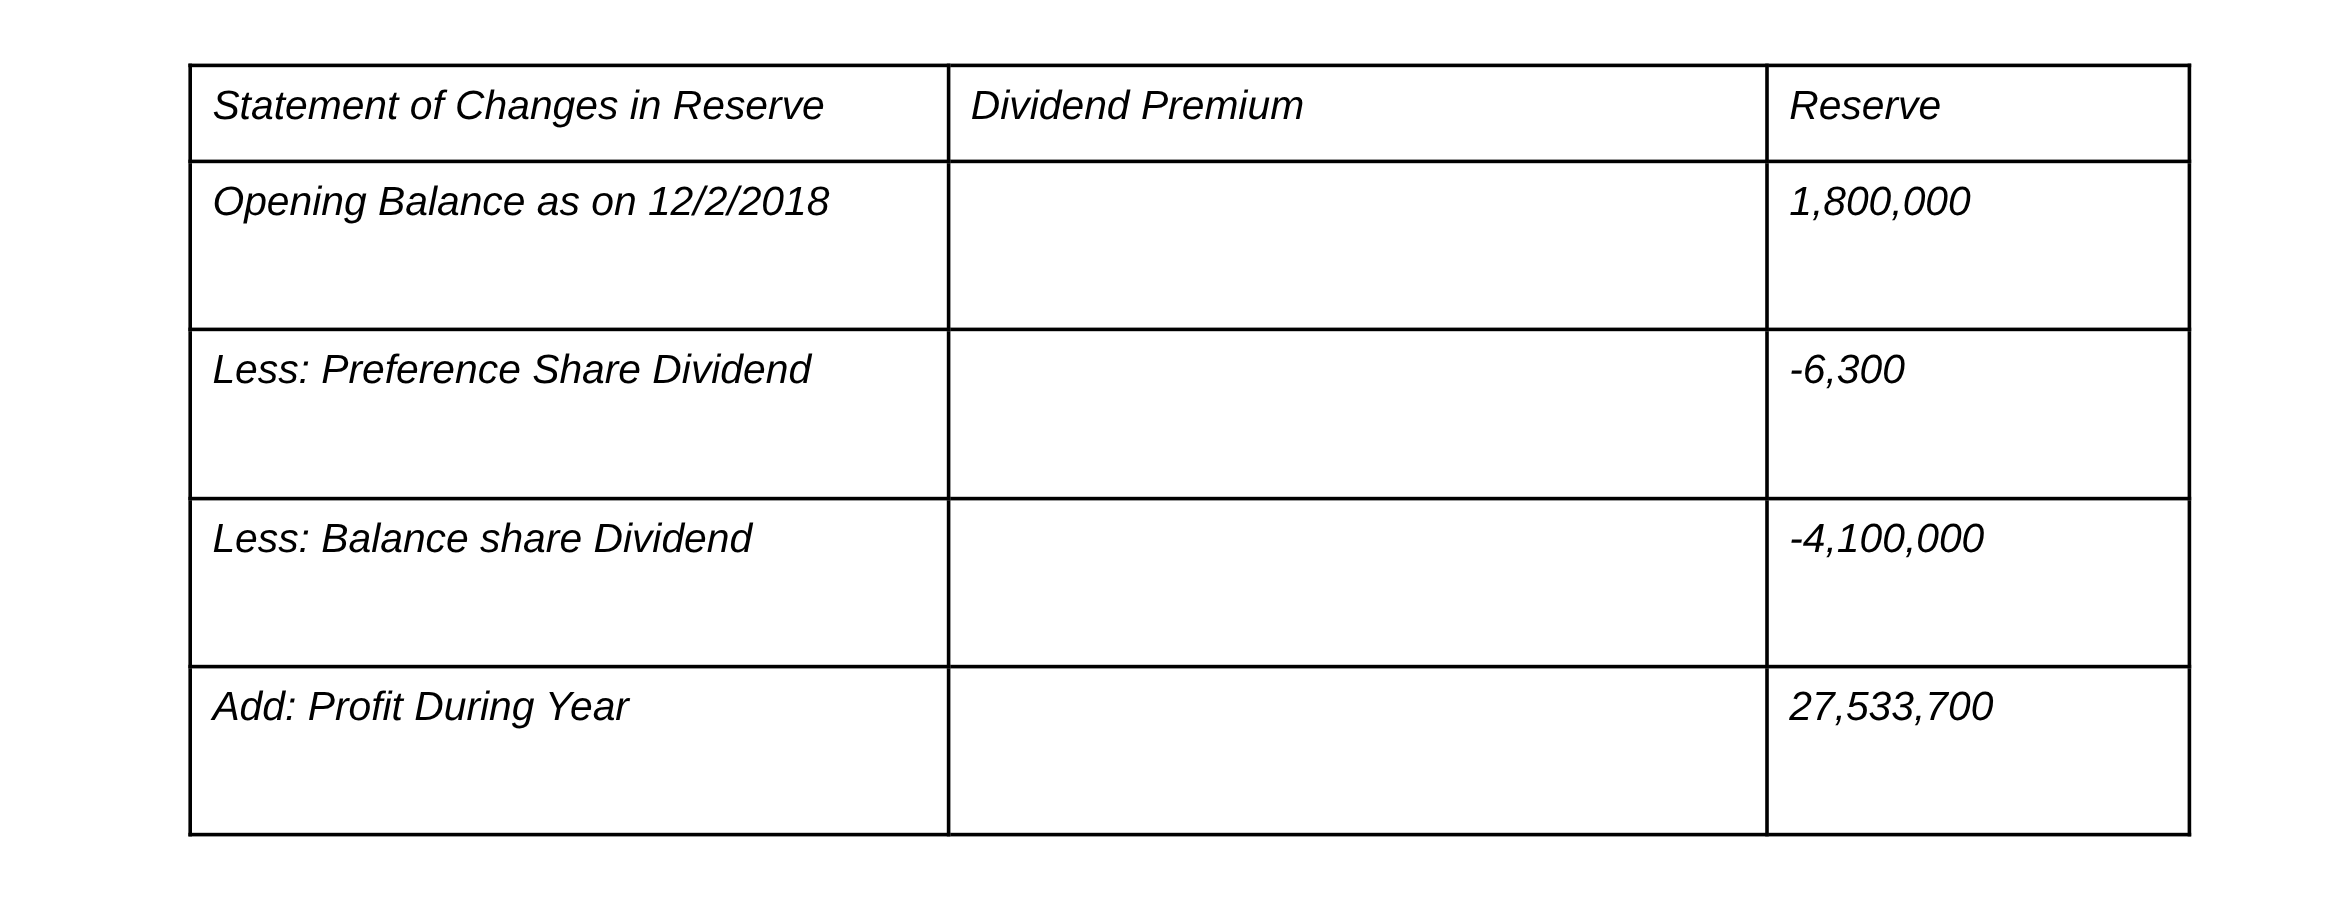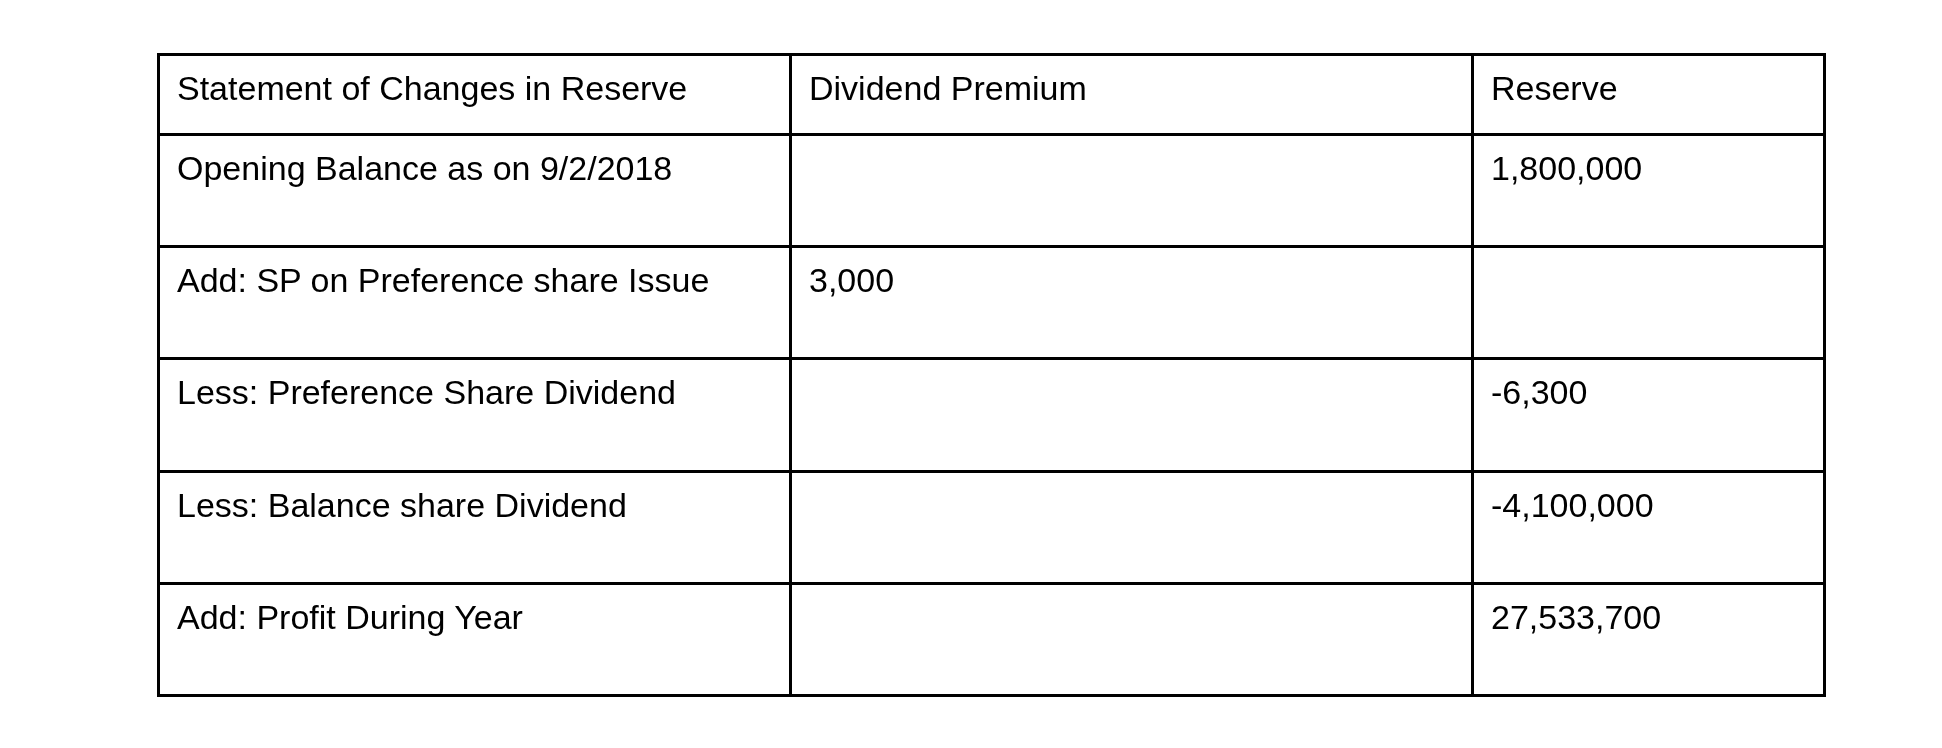--- a/index.html
+++ b/index.html
@@ -1,15 +1,15 @@
 <!DOCTYPE html>
 <html><head>
 <meta charset="utf-8">
 <style>
-  * { box-sizing: border-box; }
+  * { box-sizing: border-box; font-style: italic; }
   html, body {
     margin: 0;
     padding: 0;
   }
   body {
     width: 1942px;
     height: 748px;
     background: #ffffff;
     color: #000000;
     font-family: "Liberation Sans", sans-serif;
@@ -56,28 +56,23 @@
   </colgroup>
   <thead>
     <tr>
       <th>Statement of Changes in Reserve</th>
       <th>Dividend Premium</th>
       <th>Reserve</th>
     </tr>
   </thead>
   <tbody>
       <tr>
-        <td>Opening Balance as on 9/2/2018</td>
+        <td>Opening Balance as on 12/2/2018</td>
         <td></td>
         <td>1,800,000</td>
-      </tr>
-      <tr>
-        <td>Add: SP on Preference share Issue</td>
-        <td>3,000</td>
-        <td></td>
       </tr>
       <tr>
         <td>Less: Preference Share Dividend</td>
         <td></td>
         <td>-6,300</td>
       </tr>
       <tr>
         <td>Less: Balance share Dividend</td>
         <td></td>
         <td>-4,100,000</td>

